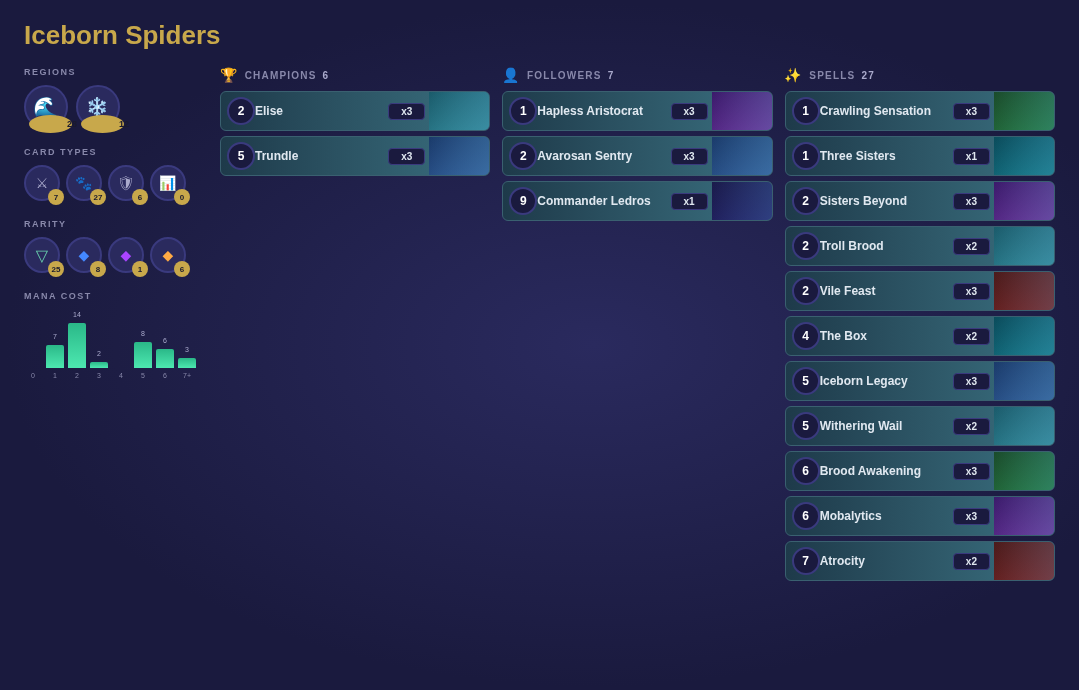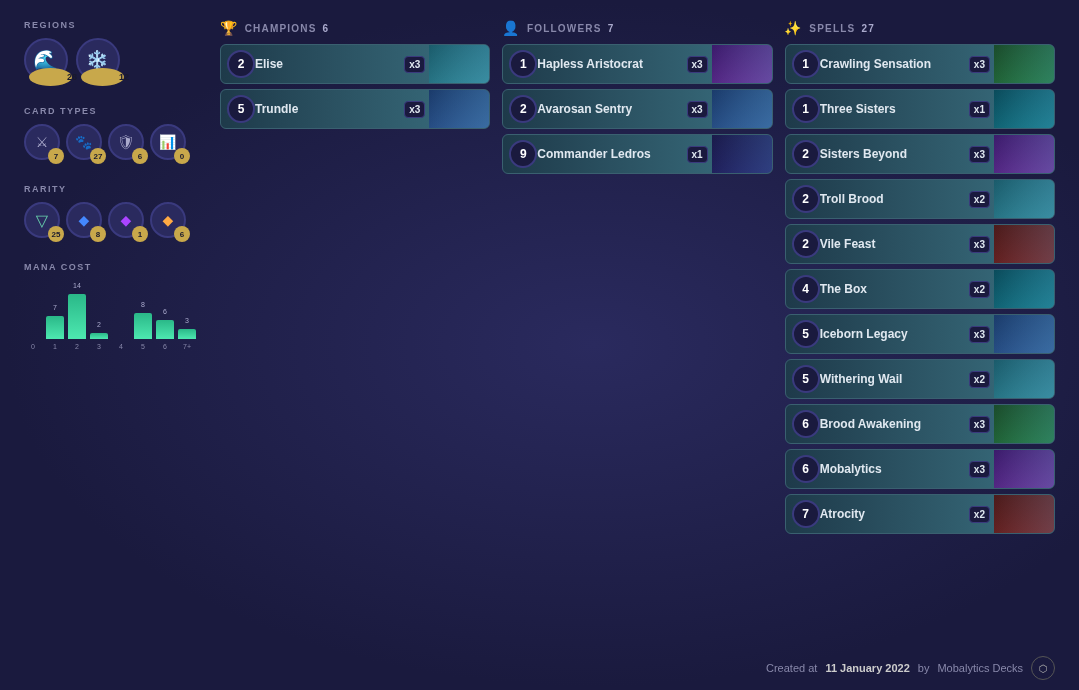--- a/index.html
+++ b/index.html
@@ -36,21 +36,21 @@
       display: flex;
       gap: 16px;
       flex: 1;
     }
     
     .left-panel {
       width: 180px;
       flex-shrink: 0;
       display: flex;
       flex-direction: column;
-      gap: 24px;
+      gap: 18px;
     }
     .section-label {
       font-size: 9px;
       font-weight: 700;
       letter-spacing: 1.5px;
       color: #8888aa;
       margin-bottom: 8px;
       text-transform: uppercase;
     }
     .region-icons {
@@ -266,21 +266,21 @@
       color: #e0e8f0;
       white-space: nowrap;
       overflow: hidden;
       text-overflow: ellipsis;
     }
     .card-count-badge {
       background: #1a1a3e;
       color: #e0e8f0;
       font-size: 10px;
       font-weight: 700;
-      padding: 2px 4px;
+      padding: 2px 12px;
       border-radius: 4px;
       margin-right: 4px;
       border: 1px solid #3a3a7e;
       white-space: nowrap;
     }
     .card-art {
       width: 60px;
       height: 40px;
       background: linear-gradient(135deg, #3a7090 0%, #5a90b0 100%);
       border-radius: 0 4px 4px 0;
@@ -326,20 +326,21 @@
     .art-dark { background: linear-gradient(135deg, #1a1a4a 0%, #2a2a7a 100%); }
     .art-green { background: linear-gradient(135deg, #1a4a2a 0%, #2a8a4a 100%); }
     .art-red { background: linear-gradient(135deg, #4a1a1a 0%, #8a2a2a 100%); }
     .art-cyan { background: linear-gradient(135deg, #0a4a5a 0%, #1a8a9a 100%); }
   </style>
 </head>
 <body>
 
 <div class="bg-overlay"></div>
 <div class="content">
+  <div class="title">Iceborn Spiders</div>
   <div class="main-layout">
 
     <div class="left-panel">
 
       <div>
         <div class="section-label">REGIONS</div>
         <div class="region-icons">
           <div class="region-badge">
             <div class="region-circle" style="color:#4db8e8;font-size:20px;">🌊</div>
             <div class="region-count">28</div>
@@ -565,20 +566,13 @@
               <div class="card-cost">7</div>
               <div class="card-name">Atrocity</div>
               <div class="card-count-badge">x2</div>
               <div class="card-art art-red"></div>
             </div>
           </div>
       </div>
     </div>
   </div>
 
-  <div class="footer">
-    <span>Created at</span>
-    <strong>11 January 2022</strong>
-    <span>by</span>
-    <span>Mobalytics Decks</span>
-    <div class="footer-logo">⬡</div>
-  </div>
 </div>
 
 </body></html>

